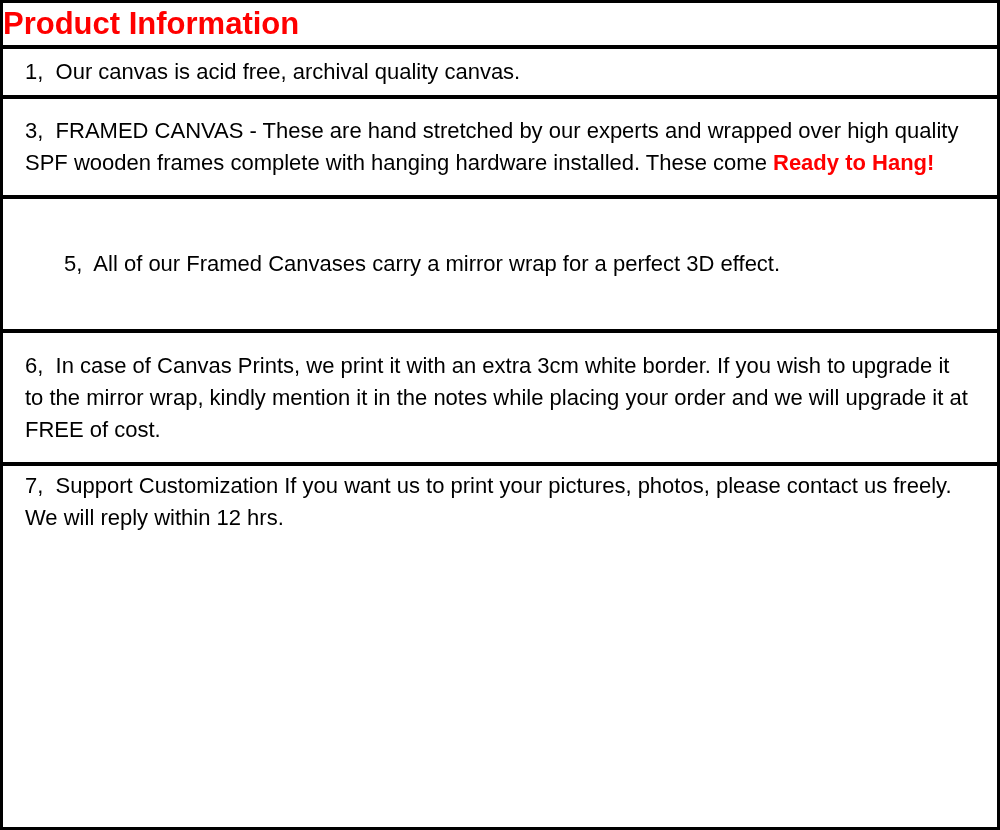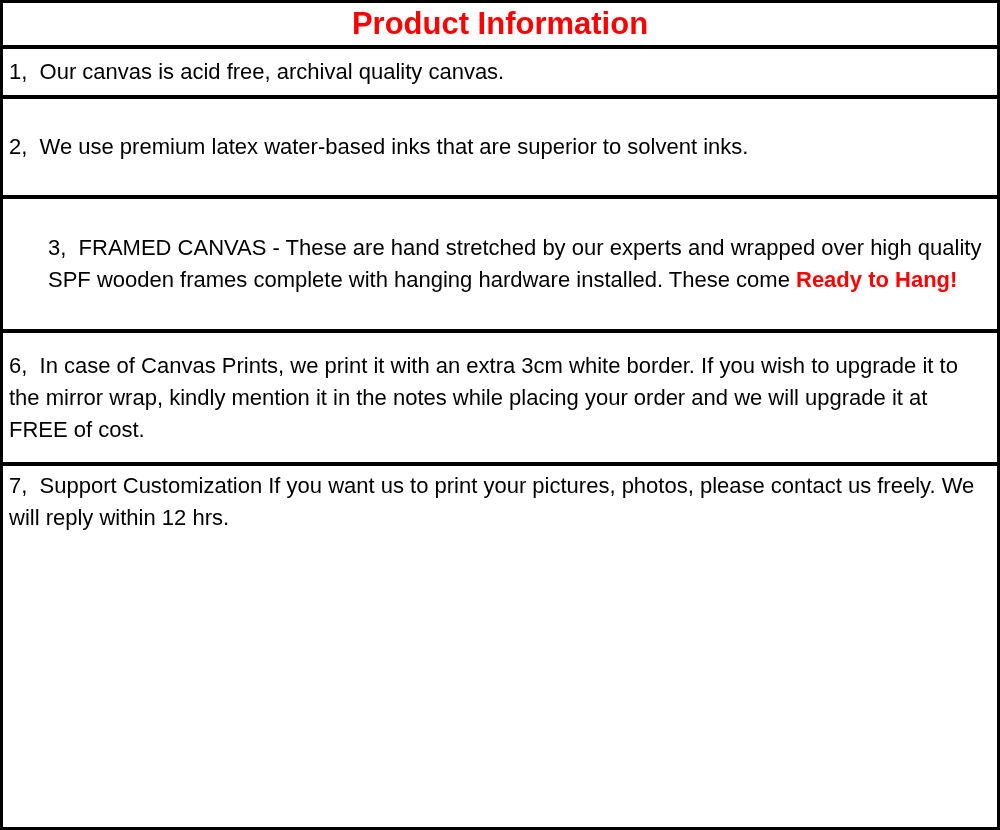--- a/index.html
+++ b/index.html
@@ -17,21 +17,21 @@
     display: flex;
     flex-direction: column;
     overflow: hidden;
   }
   .title-row {
     box-sizing: border-box;
     height: 42px;
     flex: 0 0 auto;
     display: flex;
     align-items: center;
-    justify-content: center;
+    justify-content: flex-start;
   }
   .title-row h1 {
     margin: 0;
     font-size: 31px;
     line-height: 38px;
     font-weight: 600;
     color: #ff0000;
     letter-spacing: 0px;
   }
   .rows {
@@ -41,21 +41,21 @@
   }
   .row {
     box-sizing: border-box;
     border-top: 4px solid #000000;
     display: flex;
     flex-direction: column;
     justify-content: center;
     flex: 0 0 auto;
   }
   .row-text {
-    margin: 0;
+    margin: 16px;
     padding: 0 8px 0 6px;
     font-size: 22px;
     line-height: 32px;
     color: #000000;
     white-space: pre-wrap;
   }
   .row-text .highlight {
     color: #ff0000;
     font-weight: bold;
   }
@@ -73,24 +73,24 @@
 
 <div class="sheet">
   <div class="title-row">
     <h1>Product Information</h1>
   </div>
   <div class="rows">
       <div class="row">
     <p class="row-text"><span>1,  Our canvas is acid free, archival quality canvas.</span></p>
   </div>
       <div class="row">
-    <p class="row-text"><span>2,  We use premium latex water-based inks that are superior to solvent inks.</span></p>
+    <p class="row-text"><span>3,  FRAMED CANVAS - These are hand stretched by our experts and wrapped over high quality SPF wooden frames complete with hanging hardware installed. These come </span><span class="highlight">Ready to Hang!</span></p>
   </div>
       <div class="row">
-    <p class="row-text"><span>3,  FRAMED CANVAS - These are hand stretched by our experts and wrapped over high quality SPF wooden frames complete with hanging hardware installed. These come </span><span class="highlight">Ready to Hang!</span></p>
+    <p class="row-text"><span>5,  All of our Framed Canvases carry a mirror wrap for a perfect 3D effect.</span></p>
   </div>
       <div class="row">
     <p class="row-text"><span>6,  In case of Canvas Prints, we print it with an extra 3cm white border. If you wish to upgrade it to the mirror wrap, kindly mention it in the notes while placing your order and we will upgrade it at FREE of cost.</span></p>
   </div>
       <div class="row">
     <p class="row-text"><span>7,  Support Customization If you want us to print your pictures, photos, please contact us freely. We will reply within 12 hrs.</span></p>
   </div>
     </div>
 </div>
 

